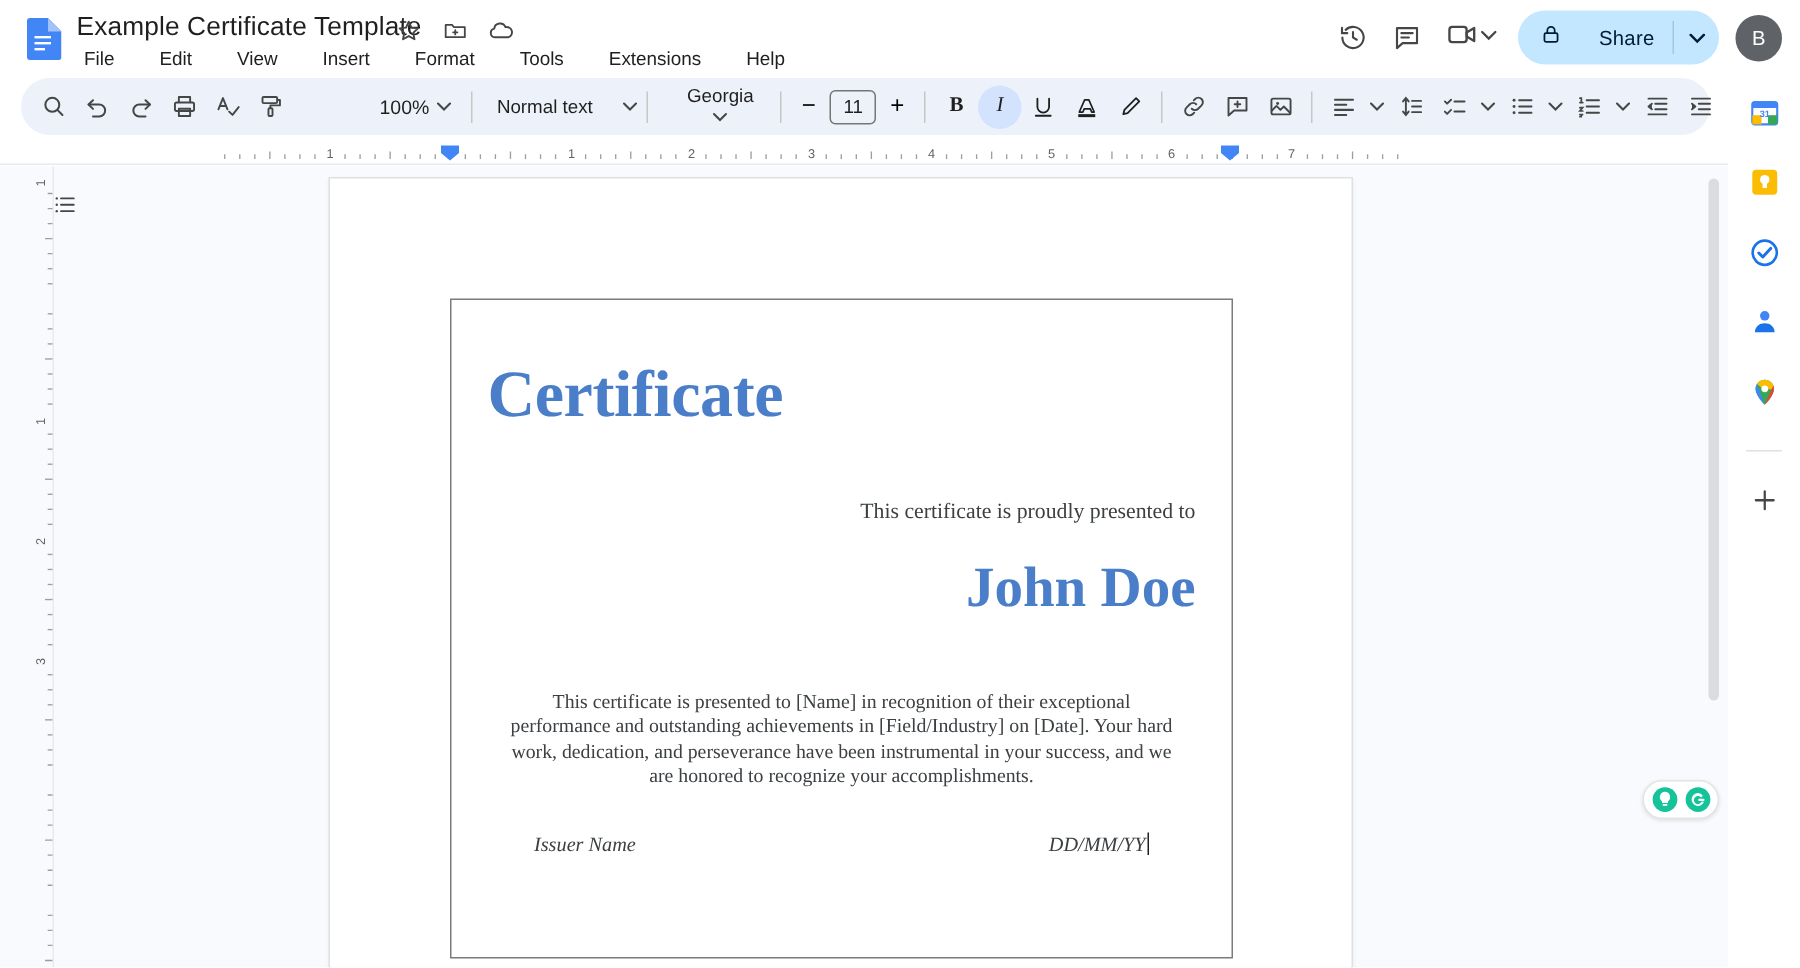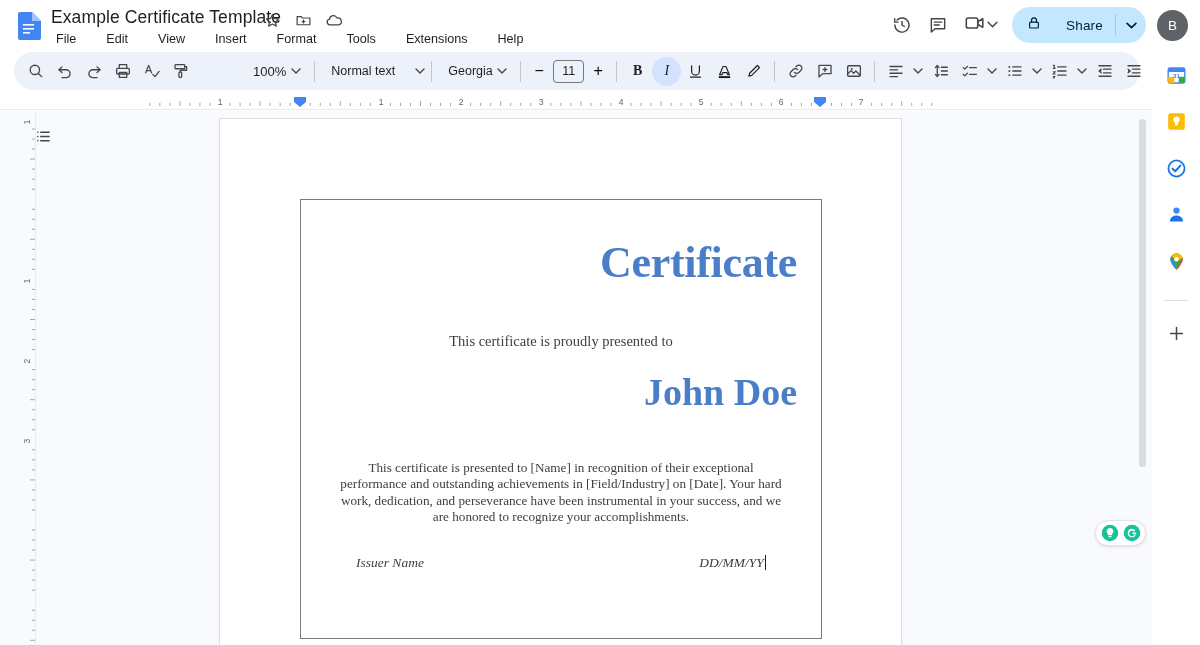--- a/index.html
+++ b/index.html
@@ -56,21 +56,21 @@
     background: #edf2fa; border-radius: 19px; display: flex; align-items: center; padding: 0 7px;
   }
   .tb { width: 29px; height: 29px; border-radius: 50%; display: flex; align-items: center; justify-content: center; cursor: pointer; flex: none; }
   .tb.active { background: #d3e3fd; }
   .tb-sep { width: 1px; height: 21px; background: #c4c7c5; margin: 0 6px; flex: none; }
   .zoom-ctl { display: flex; align-items: center; height: 29px; border-radius: 15px; padding: 0 2px 0 8px; cursor: pointer; margin-left: 2px; }
   .zoom-val { font-size: 13px; color: #1f1f1f; margin-left: 48px; }
   .dd-caret { width: 20px; height: 29px; display: flex; align-items: center; justify-content: center; }
   .style-ctl { display: flex; align-items: center; height: 29px; border-radius: 15px; padding: 0 2px 0 10px; cursor: pointer; min-width: 104px; gap: 20px; }
   .style-val { font-size: 12.5px; color: #1f1f1f; white-space: nowrap; }
-  .font-ctl { display: flex; align-items: center; height: 29px; border-radius: 15px; padding: 0 2px 0 10px; cursor: pointer; min-width: 76px; }
+  .font-ctl { display: flex; align-items: center; height: 29px; border-radius: 15px; padding: 0 2px 0 10px; cursor: pointer; min-width: 76px; flex-direction: column; }
   .fsize-wrap { display: flex; align-items: center; gap: 2px; }
   .fsize-box {
     width: 31px; height: 23px; border: 1px solid #747775; border-radius: 4px; background: transparent;
     font-size: 12.5px; color: #1f1f1f; text-align: center; line-height: 21px; cursor: text;
   }
   .tb-mini { width: 16px; height: 29px; display: flex; align-items: center; justify-content: center; cursor: pointer; flex: none; border-radius: 4px; }
 
   
   .ruler-h { position: absolute; left: 0; top: 91px; width: 1152px; height: 20px; background: #fff; overflow: hidden; }
   .ruler-v { position: absolute; left: 24px; top: 111px; width: 12px; height: 534px; overflow: hidden; }
@@ -88,25 +88,25 @@
   }
 
   .cert-box {
     position: absolute; left: 80px; top: 80px; width: 522px; height: 440px;
     border: 1.5px solid #7b7b7b; background: #fff;
     padding: 20px 24px;
   }
   .cert-title {
     font-family: "Liberation Serif", "DejaVu Serif", serif;
     color: #4a7ec9; font-weight: bold; font-size: 44px; line-height: 53px;
-    text-align: right; margin-top: 16px; letter-spacing: -.3px;
+    text-align: left; margin-top: 16px; letter-spacing: -.3px;
   }
   .cert-presented {
     font-family: "Liberation Serif", "DejaVu Serif", serif;
-    color: #3c4043; font-size: 14.5px; text-align: center; margin-top: 44px;
+    color: #3c4043; font-size: 14.5px; text-align: right; margin-top: 44px;
   }
   .cert-name {
     font-family: "Liberation Serif", "DejaVu Serif", serif;
     color: #4a7ec9; font-weight: bold; font-size: 38px; text-align: right; margin-top: 20px;
   }
   .cert-body {
     font-family: "Liberation Serif", "DejaVu Serif", serif;
     color: #3c4043; font-size: 13.2px; line-height: 16.3px; text-align: center;
     margin: 46px 10px 0 10px;
   }

